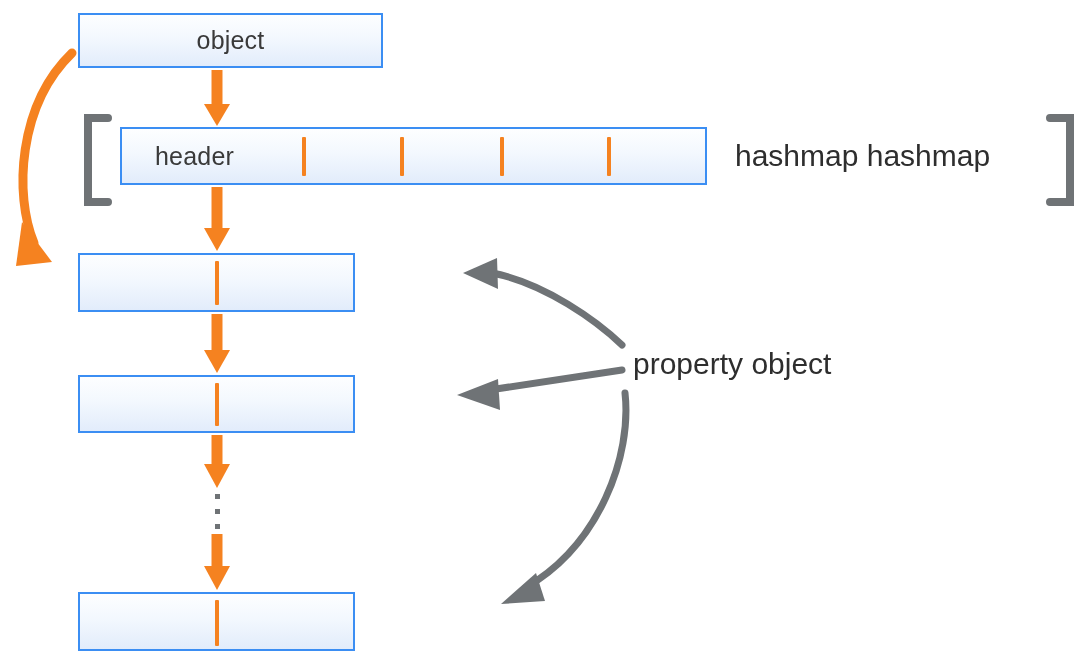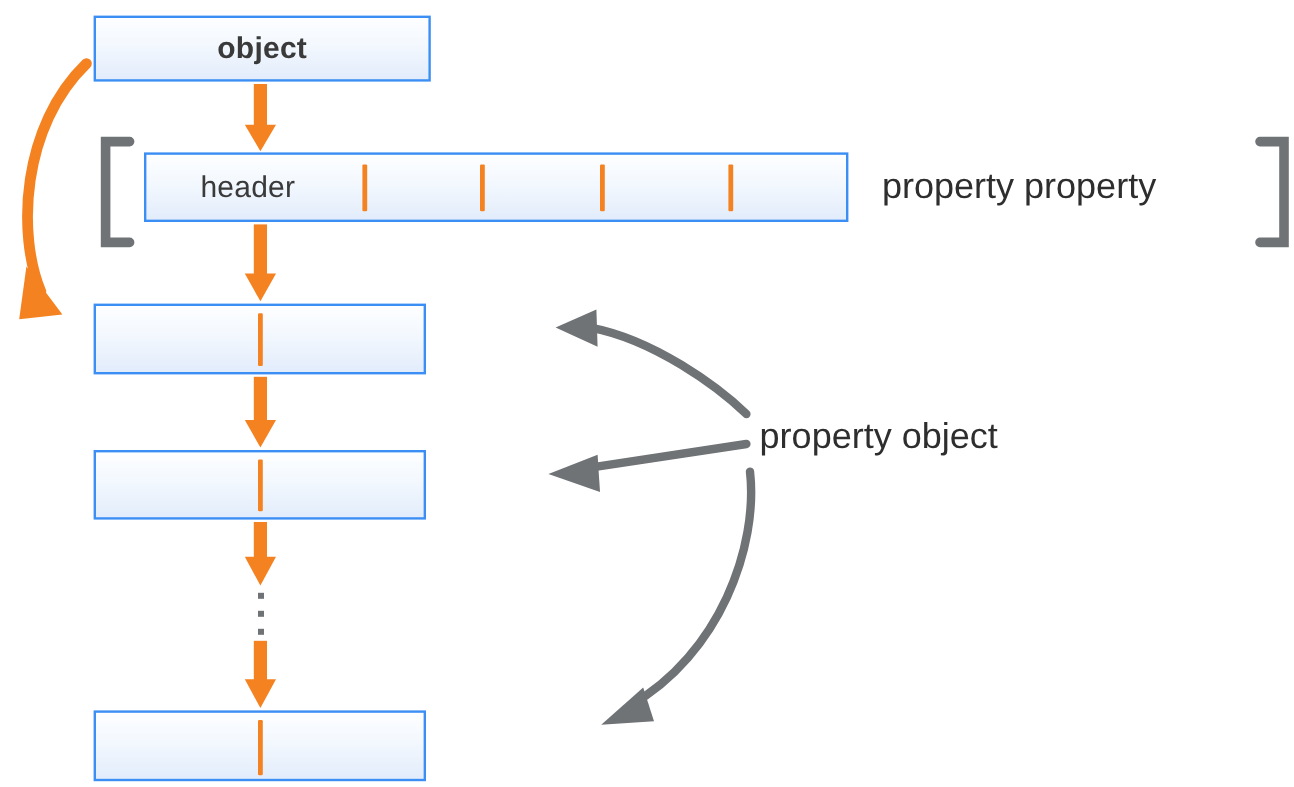--- a/index.html
+++ b/index.html
@@ -122,41 +122,41 @@
     </g>
 
     <g>
       <path d="M 108,118 L 88,118 L 88,202 L 108,202" fill="none" stroke="#6f7376" stroke-width="8" stroke-linecap="round"></path>
     </g>
     <g>
       <path d="M 1050,118 L 1070,118 L 1070,202 L 1050,202" fill="none" stroke="#6f7376" stroke-width="8" stroke-linecap="round"></path>
     </g>
   </svg>
 
-  <div class="node-box" style="left:78px; top:13px; width:281px; height:55px;font-weight:bold;">
+  <div class="node-box" style="left:78px; top:13px; width:305px; height:55px;">
     <span class="box-label">object</span>
   </div>
 
   <div class="node-box" style="left:120px; top:127px; width:587px; height:58px; justify-content:flex-start;">
-    <span class="box-label" style="margin-left:45px;">header</span>
+    <span class="box-label" style="margin-left:33px;">header</span>
   </div>
   <div class="tick" style="left:302px; top:137px; height:39px;"></div>
   <div class="tick" style="left:400px; top:137px; height:39px;"></div>
   <div class="tick" style="left:500px; top:137px; height:39px;"></div>
   <div class="tick" style="left:607px; top:137px; height:39px;"></div>
 
   <div class="node-box" style="left:78px; top:253px; width:277px; height:59px;"></div>
   <div class="spine" style="left:215px; top:261px; height:44px;"></div>
 
   <div class="node-box" style="left:78px; top:375px; width:277px; height:58px;"></div>
   <div class="spine" style="left:215px; top:383px; height:43px;"></div>
 
   <div class="node-box" style="left:78px; top:592px; width:277px; height:59px;"></div>
   <div class="spine" style="left:215px; top:600px; height:46px;"></div>
 
   <div class="ell-dot" style="left:215px; top:494px;"></div>
   <div class="ell-dot" style="left:215px; top:509px;"></div>
   <div class="ell-dot" style="left:215px; top:524px;"></div>
 
-  <span class="side-label" style="left:735px; top:141px;">property property</span>
+  <span class="side-label" style="left:735px; top:141px;">hashmap hashmap</span>
   <span class="side-label" style="left:633px; top:349px;">property object</span>
 
 </div>
 
 </body></html>

